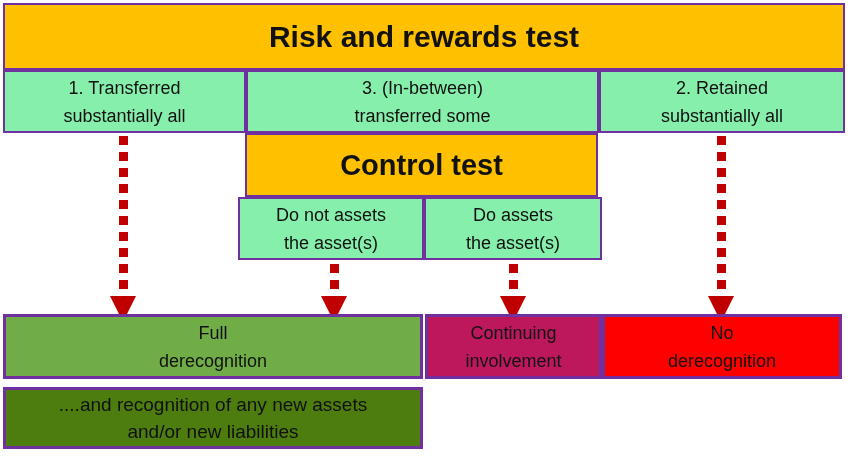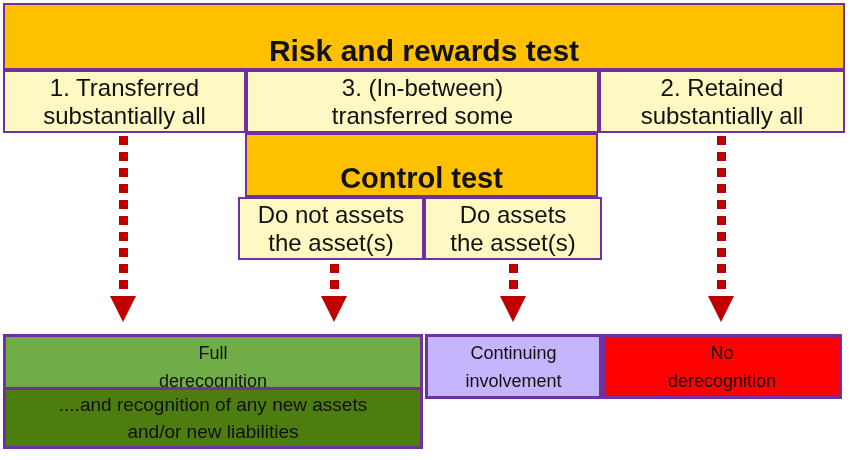--- a/index.html
+++ b/index.html
@@ -21,52 +21,51 @@
     flex-direction:column;
     justify-content:center;
     align-items:center;
     text-align:center;
     color:#111111;
   }
   .banner{
     background:#FFC000;
     border:2.5px solid #7030A0;
     font-weight:bold;
-    justify-content:flex-end;
   }
   .banner-risk{
     left:3px; top:3px; width:842px; height:67px;
     font-size:30px;
   }
   .banner-control{
     left:245px; top:133px; width:353px; height:64px;
     font-size:29px;
   }
   .graycell{
-    background:#fef9c3;
+    background:#86efac;
     border:2px solid #7030A0;
-    font-size:24px;
+    font-size:18px;
     line-height:28px;
     text-align:right;
   }
   .branch-row{ top:70px; height:63px; }
   .branch-1{ left:3px;   width:243px; }
   .branch-2{ left:246px; width:353px; }
   .branch-3{ left:599px; width:246px; }
   .control-row{ top:197px; height:63px; }
   .control-1{ left:238px; width:186px; }
   .control-2{ left:424px; width:178px; }
   .result{
-    top:334px; height:65px;
+    top:314px; height:65px;
     border:3px solid #7030A0;
     font-size:18px;
     line-height:28px;
   }
   .result-green{ left:3px;   width:420px; background:#70AD47; }
-  .result-blue{  left:425px; width:177px; background:#c4b5fd; }
+  .result-blue{  left:425px; width:177px; background:#be185d; }
   .result-red{   left:602px; width:240px; background:#FF0000; }
   .note{
     left:3px; top:387px; width:420px; height:62px;
     background:#4d7c0f;
     border:3px solid #7030A0;
     font-size:19px;
     line-height:27px;
   }
   .line{ display:block; }
   .arrow{

